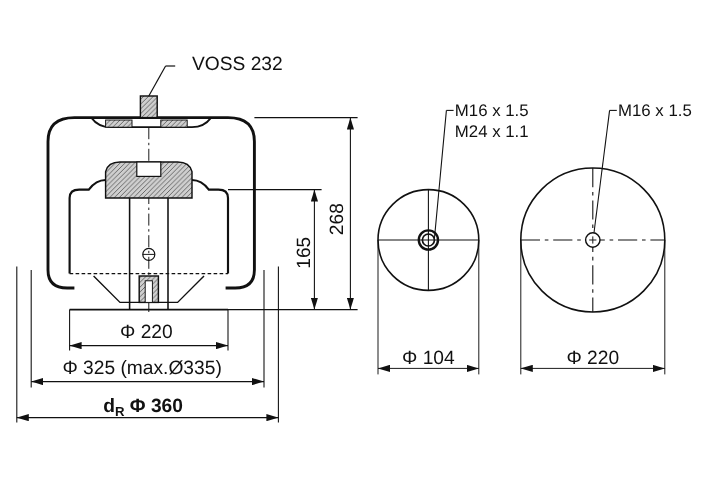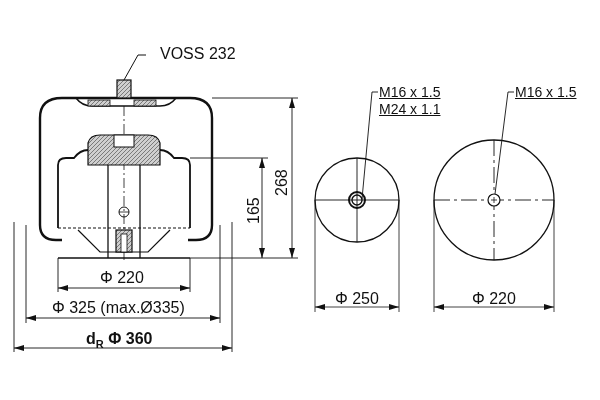--- a/index.html
+++ b/index.html
@@ -1,19 +1,19 @@
 <!DOCTYPE html>
 <html><head>
 <meta charset="utf-8">
 <style>
   html, body { margin: 0; padding: 0; background: #ffffff; }
   body { width: 600px; height: 400px; overflow: hidden; position: relative; font-family: "Liberation Sans", sans-serif; }
   svg { position: absolute; left: 0; top: 0; }
   .lbl { position: absolute; font-size: 16px; color: #111; white-space: nowrap; line-height: 1; font-family: "Liberation Sans", sans-serif; }
-  .lbl.small { font-size: 14px; text-decoration: underline; }
+  .lbl.small { font-size: 14px; }
   .vert { transform: rotate(-90deg); transform-origin: left top; }
   .sub { font-size: 11px; vertical-align: -4px; }
 </style>
 </head>
 <body>
 
 <svg width="600" height="400" viewBox="0 0 600 400">
   <defs>
     <pattern id="hatch" width="4" height="4" patternUnits="userSpaceOnUse">
       <rect width="4" height="4" fill="#cfcfcf"></rect>
@@ -112,16 +112,16 @@
 
 <div class="lbl" style="left:100px; top:270px;">Φ 220</div>
 <div class="lbl" style="left:52px; top:300px;">Φ 325 (max.Ø335)</div>
 <div class="lbl" style="left:86px; top:331px;font-weight:bold;">
   <span>d</span><span class="sub">R</span>
   <span>Φ 360</span>
 </div>
 
 <div class="lbl small" style="left:379px; top:85px;">M16 x 1.5</div>
 <div class="lbl small" style="left:379px; top:102px;">M24 x 1.1</div>
-<div class="lbl" style="left:335px; top:291px;">Φ 250</div>
+<div class="lbl" style="left:335px; top:291px;">Φ 104</div>
 
 <div class="lbl small" style="left:515px; top:85px;">M16 x 1.5</div>
 <div class="lbl" style="left:472px; top:291px;">Φ 220</div>
 
 </body></html>

